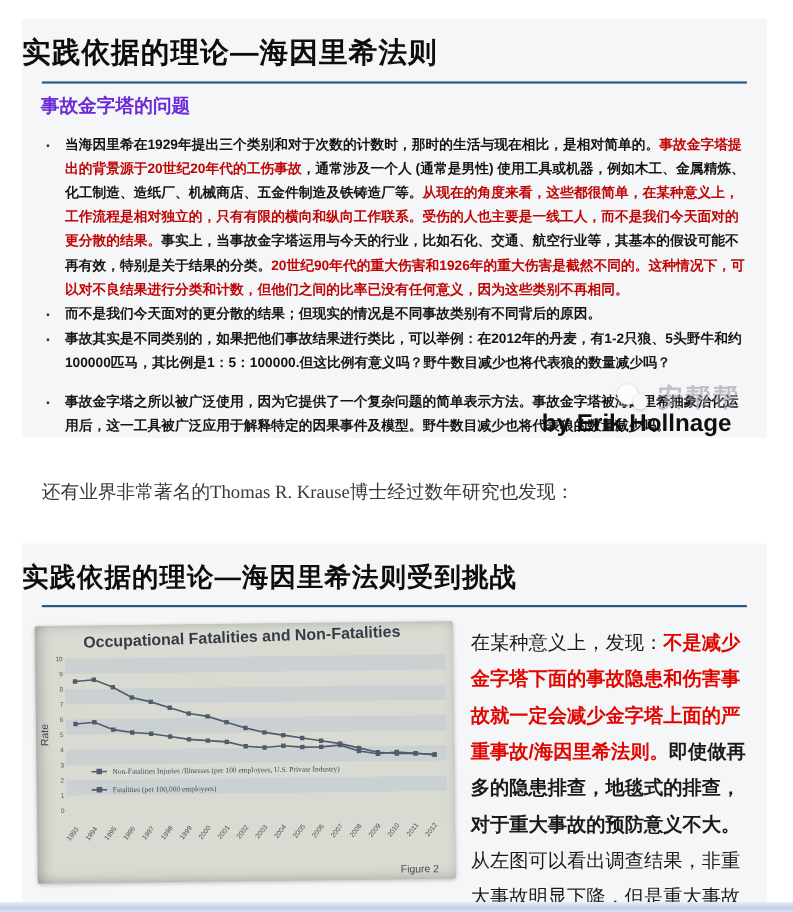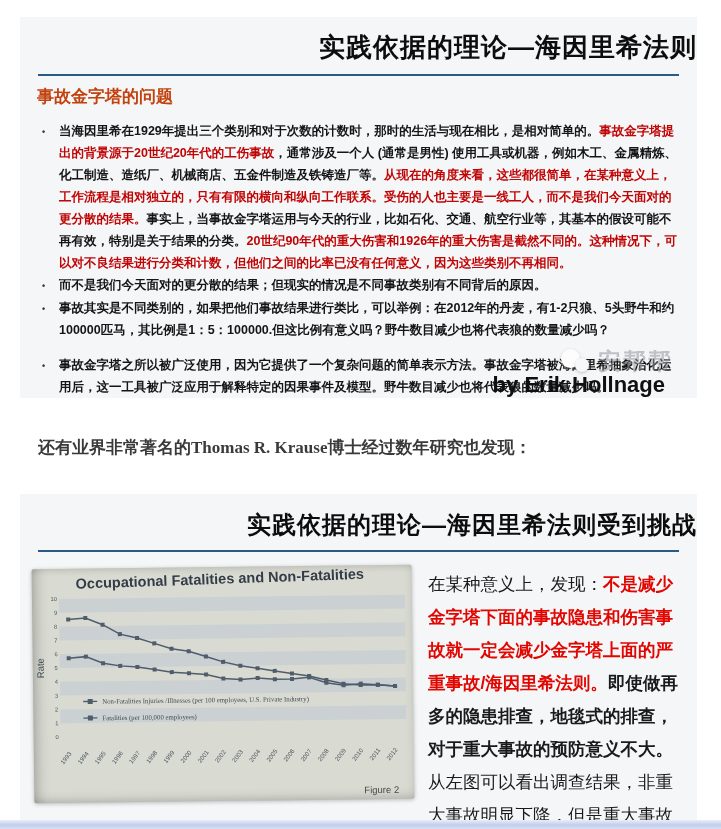--- a/index.html
+++ b/index.html
@@ -7,26 +7,26 @@
     width:721px;height:829px;overflow:hidden;position:relative;
     background:#ffffff;
     font-family:"Liberation Sans",sans-serif;
     -webkit-font-smoothing:antialiased;
   }
   .slide{position:absolute;left:20px;width:677px;background:#f5f6f8;}
   .slide1{top:17px;height:381px;}
   .slide2{top:494px;height:335px;}
 
   .slide-title{
-    margin:0;padding-top:13px;text-align:right;
+    margin:0;padding-top:13px;text-align:left;
     font-size:26px;font-weight:900;color:#0d0d0d;letter-spacing:1px;
   }
   .t2{font-size:24px;padding-top:15px;}
   .rule{height:0;border-top:2px solid #2a5a86;margin:9px 18px 0 18px;}
-  .subtitle{margin:9px 0 0 17px;font-size:17px;font-weight:800;color:#c2410c;}
+  .subtitle{margin:9px 0 0 17px;font-size:17px;font-weight:800;color:#6d28d9;}
 
   .bullets{margin:12px 14px 0 22px;font-size:12.5px;line-height:22px;color:#151515;font-weight:600;}
   .bullet{display:flex;}
   .bullet.spaced{margin-top:13px;}
   .marker{width:17px;flex:none;font-size:9px;color:#333;padding-top:1px;}
   .btext{flex:1;}
   .seg-red{color:#c00505;}
   .seg-bold{font-weight:800;}
 
   .watermark{
@@ -35,21 +35,21 @@
   }
   .wm-icon{position:relative;width:34px;height:26px;display:inline-block;}
   .wm-icon .b1{position:absolute;left:0;top:0;width:19px;height:19px;border-radius:50%;
     background:#fdfdfd;box-shadow:0 1px 3px rgba(120,125,130,.45);}
   .wm-icon .b2{position:absolute;left:14px;top:9px;width:14px;height:14px;border-radius:50%;
     background:#f7f8f9;box-shadow:0 1px 3px rgba(120,125,130,.4);}
   .byline{position:absolute;right:32px;top:355px;font-size:22px;font-weight:800;color:#101010;}
 
   .between{
     position:absolute;left:38px;top:436px;margin:0;
-    font-family:"Liberation Serif",serif;font-size:17px;font-weight:700;color:#3a3a3a;
+    font-family:"Liberation Serif",serif;font-size:17px;font-weight:400;color:#3a3a3a;
   }
 
   .slide2-body{display:flex;padding:15px 8px 0 13px;}
   .photo{
     width:380px;height:234px;flex:none;background:#d9dbd3;border-radius:2px;
     transform:rotate(-0.7deg);
     box-shadow:0 1px 4px rgba(0,0,0,.25),
                inset 10px 0 14px -8px rgba(0,0,0,.30),
                inset -4px -8px 12px -7px rgba(0,0,0,.20),
                inset 0 6px 10px -7px rgba(0,0,0,.18);

